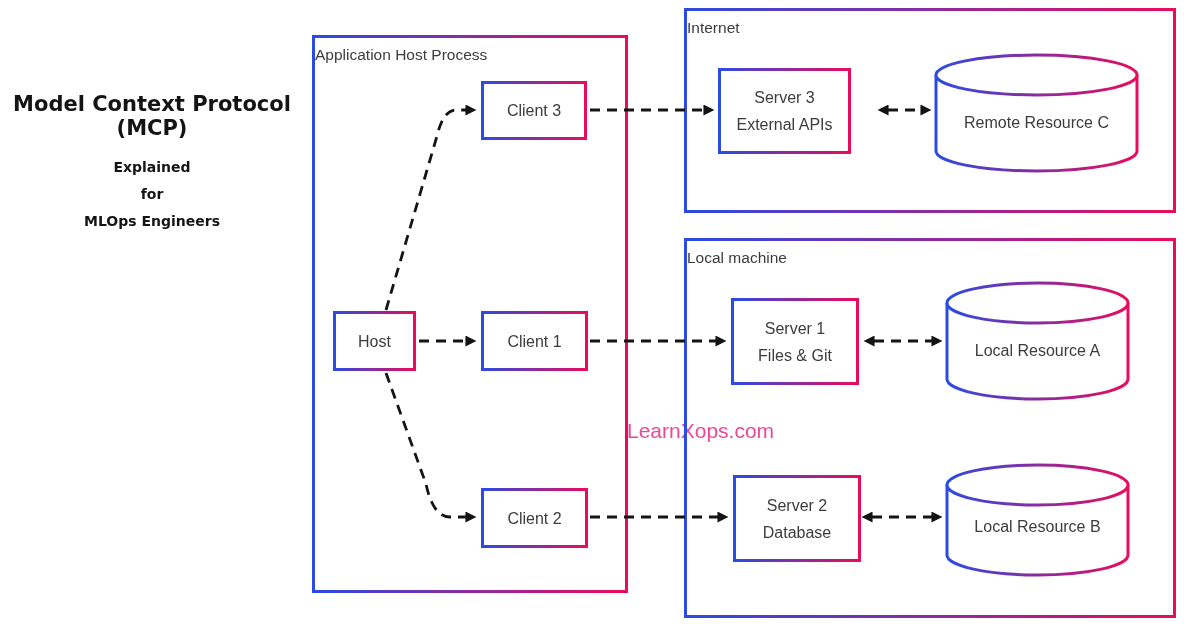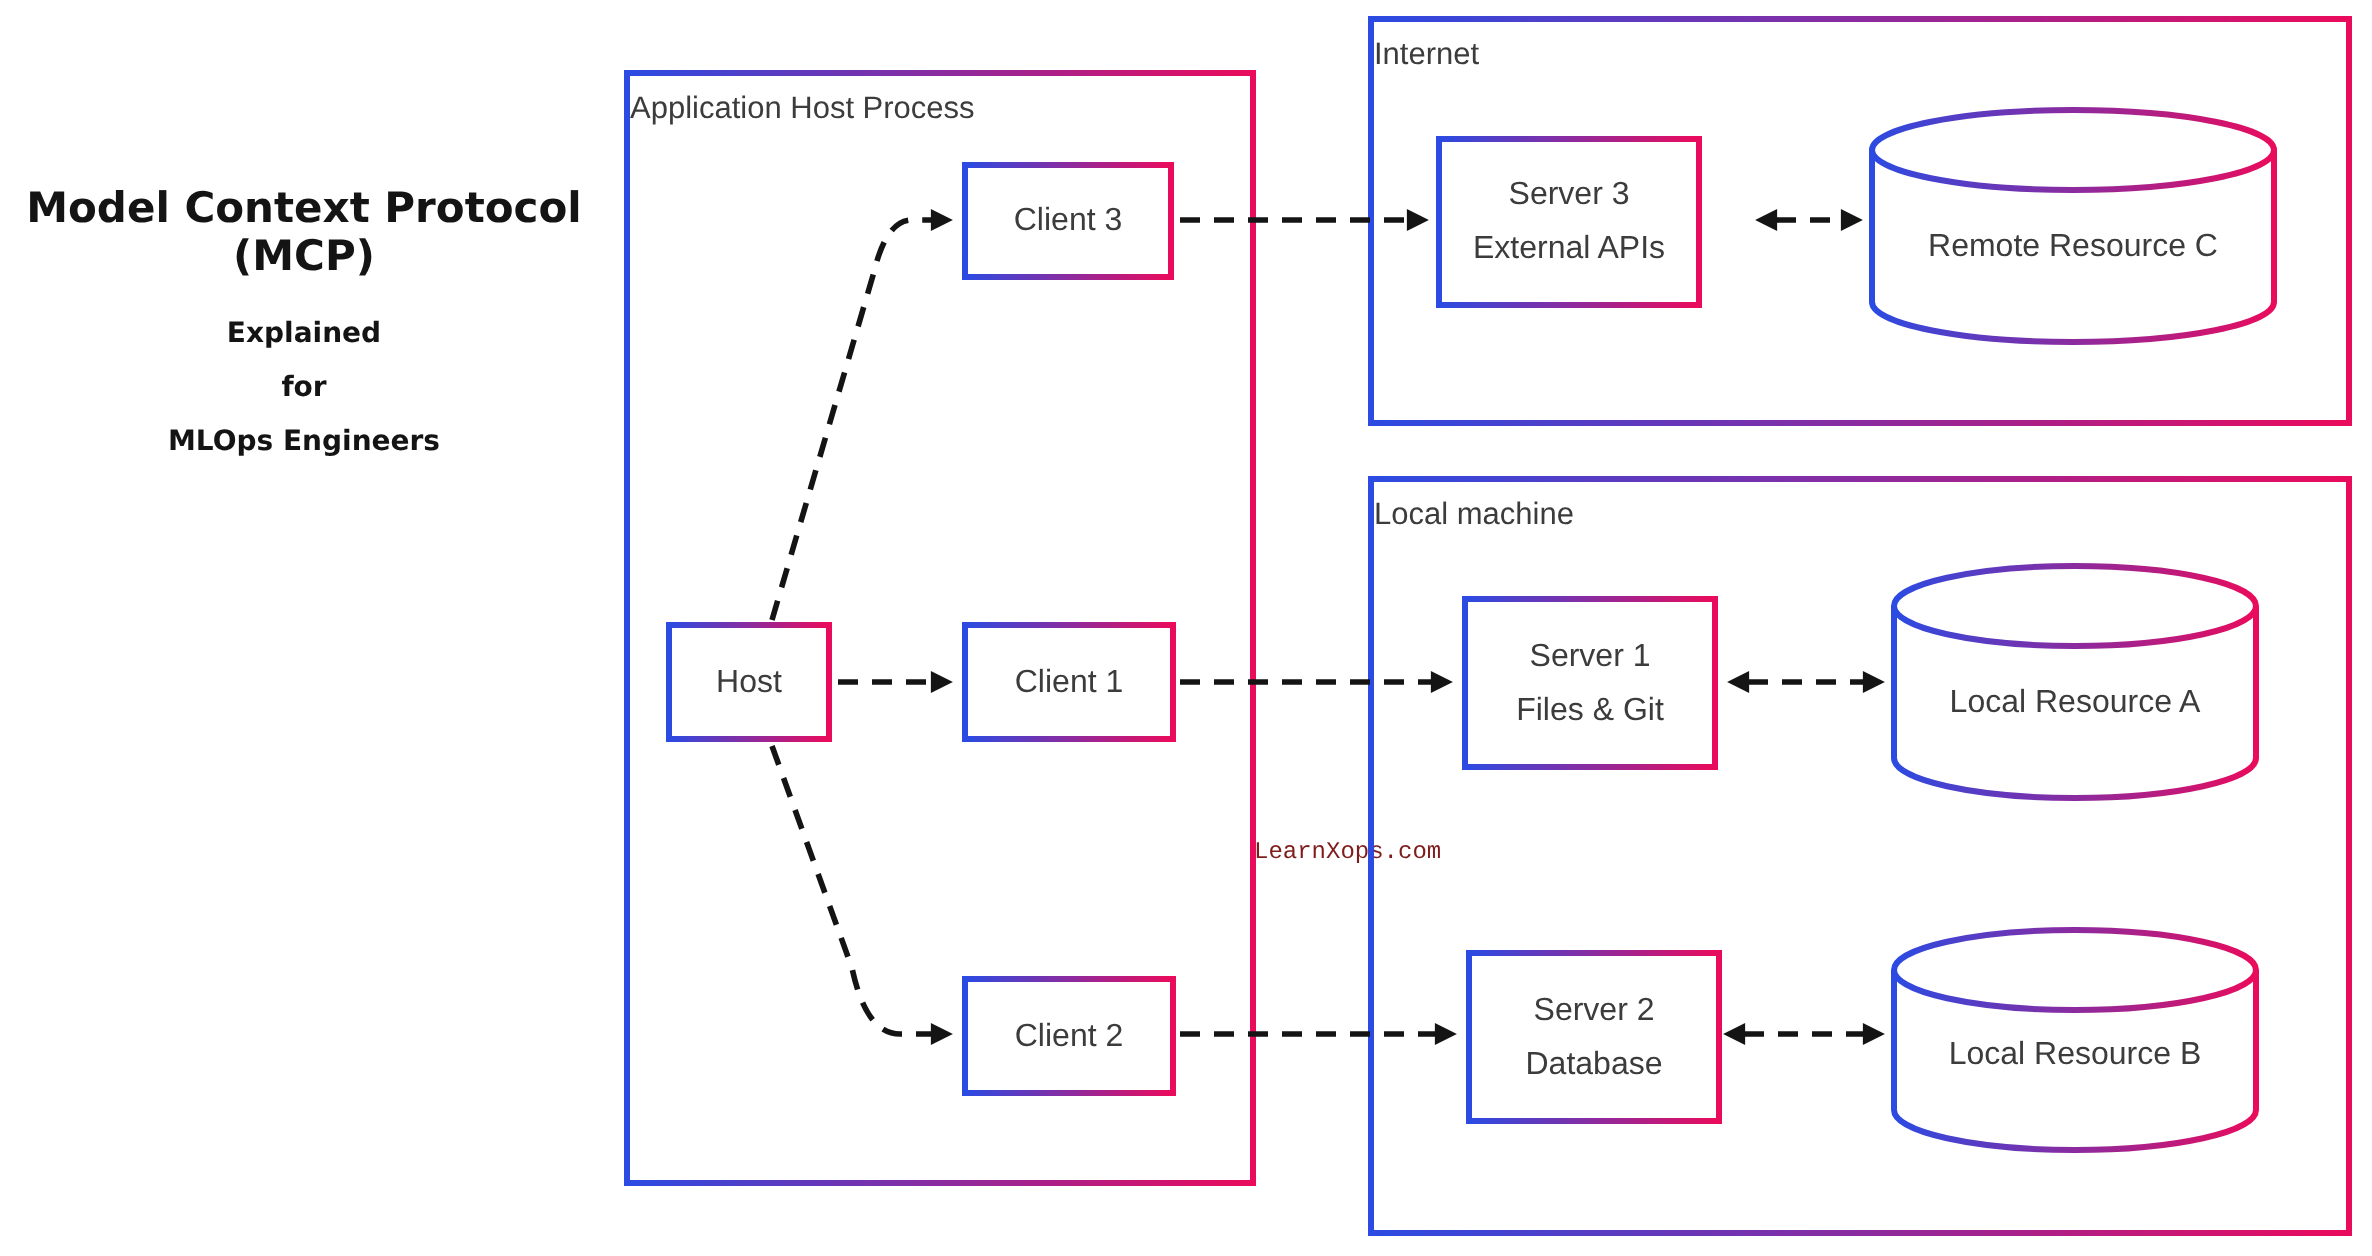--- a/index.html
+++ b/index.html
@@ -20,22 +20,22 @@
   .title-block{
     position:absolute;left:2px;top:58px;width:300px;
     text-align:center;color:#141414;
     font-family:cursive, "DejaVu Sans", sans-serif;
   }
   .title-main{font-size:21px;font-weight:600;margin-bottom:14px;margin-top:34px;}
   .title-sub{font-size:14px;font-weight:600;line-height:27px;}
   
   .watermark{
     position:absolute;left:627px;top:419px;width:150px;
-    color:#7f1d1d;font-size:12px;
-    font-family:Liberation Mono, monospace;
+    color:#ec4899;font-size:21px;
+    font-family:Liberation Sans, sans-serif;
   }
   
   .gbox{
     position:absolute;
     border:3px solid;
     border-image:linear-gradient(90deg,var(--grad-blue),var(--grad-pink)) 1;
     background:#ffffff;
     box-sizing:border-box;
   }
   .outer{background:transparent;}

